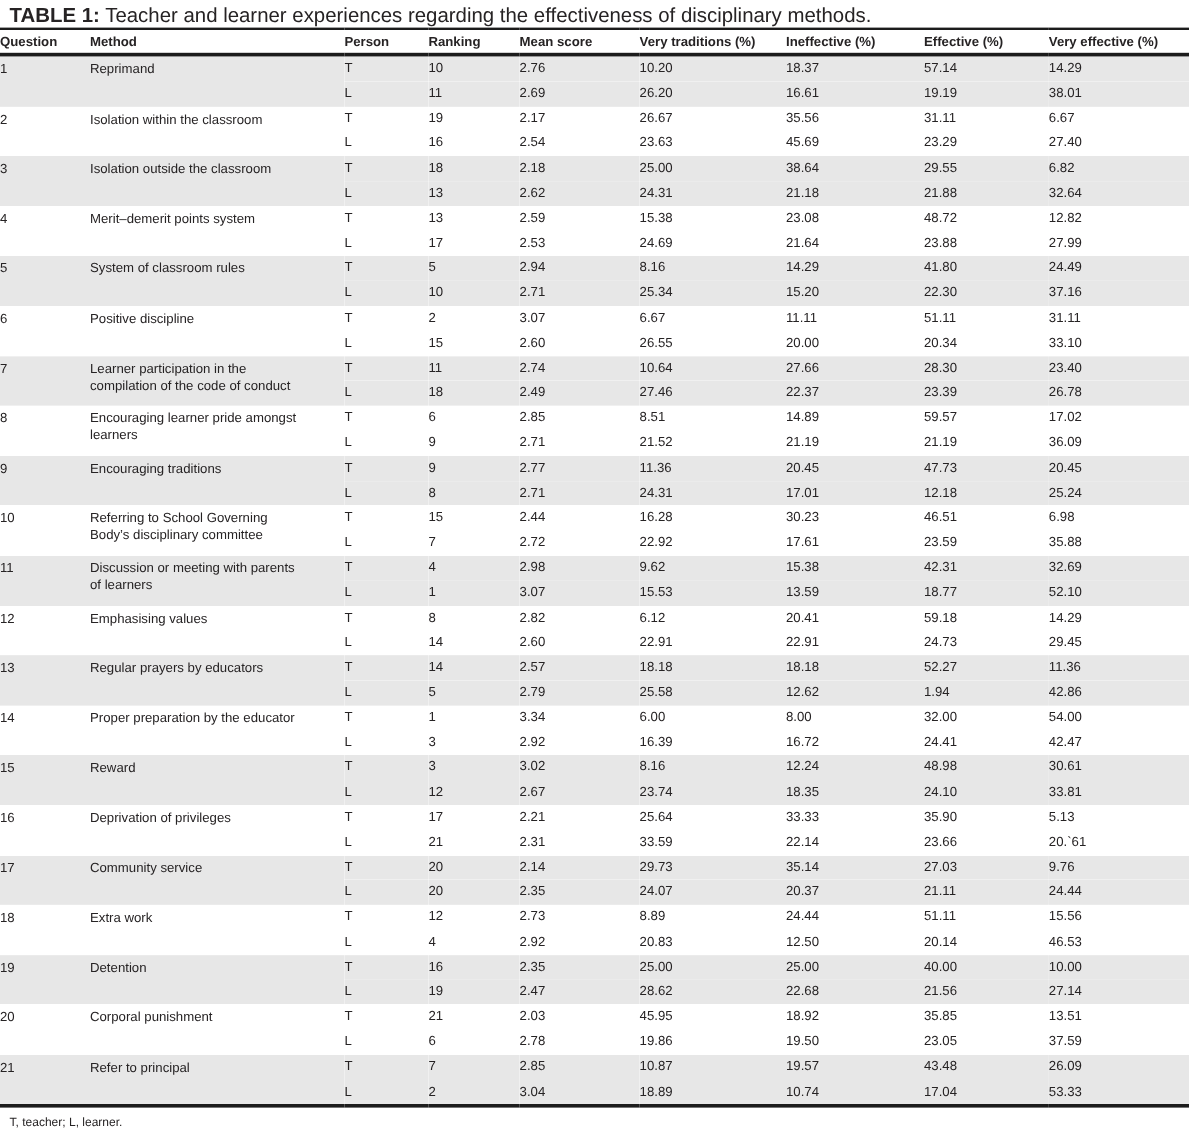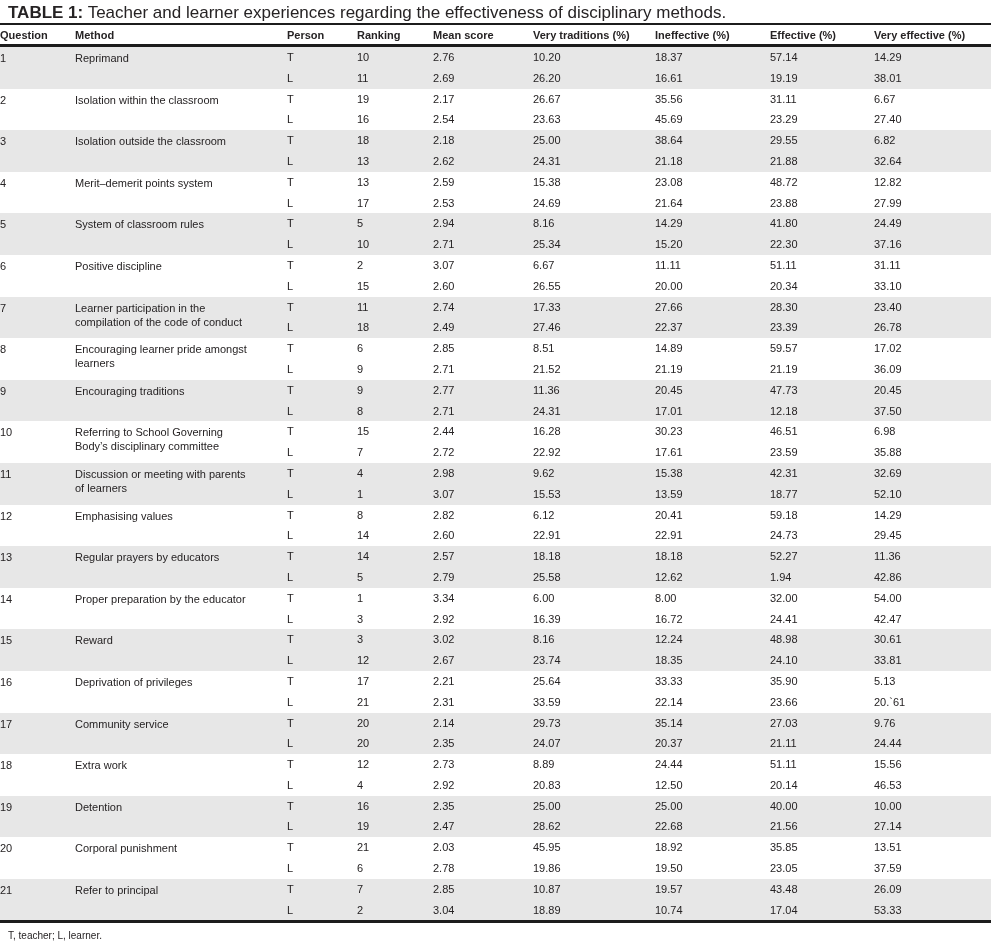--- a/index.html
+++ b/index.html
@@ -227,21 +227,21 @@
           <td>20.34</td>
           <td>33.10</td>
         </tr>
         <tr class="stripe">
           <td rowspan="2" class="qcell col-first">7</td>
           <td rowspan="2" class="mcell">Learner participation in the
 compilation of the code of conduct</td>
           <td>T</td>
           <td>11</td>
           <td>2.74</td>
-          <td>17.33</td>
+          <td>10.64</td>
           <td>27.66</td>
           <td>28.30</td>
           <td>23.40</td>
         </tr>
         <tr class="stripe">
           <td>L</td>
           <td>18</td>
           <td>2.49</td>
           <td>27.46</td>
           <td>22.37</td>
@@ -280,21 +280,21 @@
           <td>47.73</td>
           <td>20.45</td>
         </tr>
         <tr class="stripe">
           <td>L</td>
           <td>8</td>
           <td>2.71</td>
           <td>24.31</td>
           <td>17.01</td>
           <td>12.18</td>
-          <td>37.50</td>
+          <td>25.24</td>
         </tr>
         <tr>
           <td rowspan="2" class="qcell col-first">10</td>
           <td rowspan="2" class="mcell">Referring to School Governing
 Body’s disciplinary committee</td>
           <td>T</td>
           <td>15</td>
           <td>2.44</td>
           <td>16.28</td>
           <td>30.23</td>

